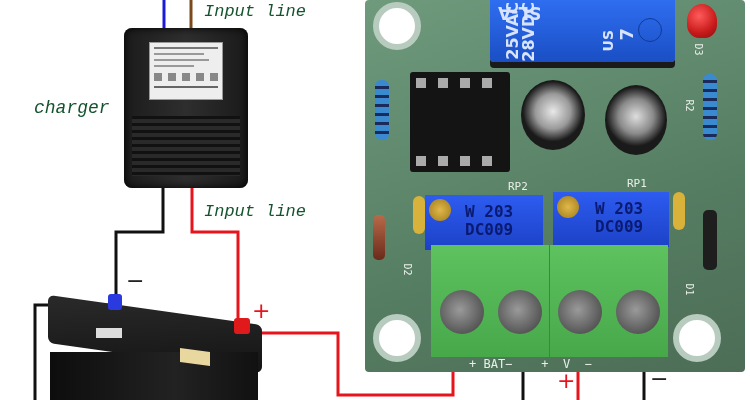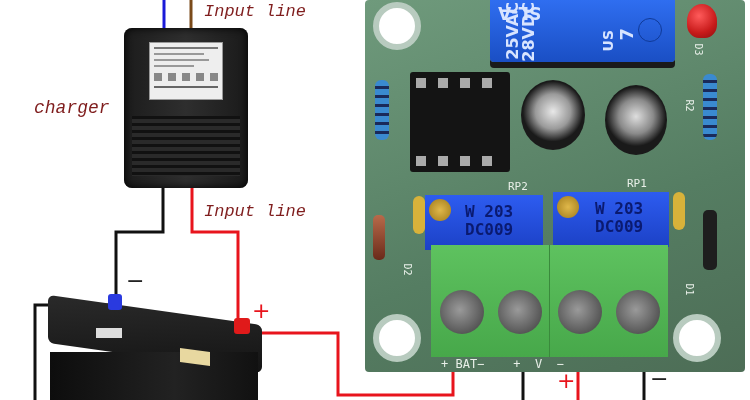--- a/index.html
+++ b/index.html
@@ -1,18 +1,18 @@
 <!DOCTYPE html>
 <html><head>
 <meta charset="utf-8">
 <style>
   html,body{margin:0;padding:0;}
   body{width:750px;height:400px;overflow:hidden;background:#ffffff;position:relative;font-family:"Liberation Sans",sans-serif;}
   .abs{position:absolute;}
-  .label{font-family:"Liberation Mono","DejaVu Sans Mono",monospace;font-style:italic;color:#7f1d1d;font-size:17px;white-space:nowrap;text-align:center;}
+  .label{font-family:"Liberation Mono","DejaVu Sans Mono",monospace;font-style:italic;color:#14532d;font-size:17px;white-space:nowrap;text-align:center;}
   .sign{font-family:"DejaVu Sans",sans-serif;font-size:22px;line-height:1;}
   svg{position:absolute;left:0;top:0;}
   .pcb-text{font-family:"DejaVu Sans Mono",monospace;color:#e8efe8;font-size:10px;}
   .relay-text{font-family:"DejaVu Sans",sans-serif;font-weight:bold;color:#d8e4ff;font-size:17px;line-height:17px;}
   .pot-text{font-family:"DejaVu Sans Mono",monospace;color:#0a1a70;font-size:16px;line-height:17px;font-weight:bold;}
 </style>
 </head>
 <body>
 
 <svg width="750" height="400">
@@ -117,17 +117,17 @@
   <div class="abs pcb-text" style="left:318px;top:284px;transform:rotate(90deg);">D1</div>
 
   <div class="abs" style="left:66px;top:245px;width:118px;height:112px;background:linear-gradient(180deg,#5ec25f,#47a84a);border-right:1px solid #3a8a3c;">
     <div class="abs" style="left:9px;top:45px;width:44px;height:44px;border-radius:50%;background:radial-gradient(circle at 45% 45%,#9a9a9a,#3a3a3a);"></div>
     <div class="abs" style="left:67px;top:45px;width:44px;height:44px;border-radius:50%;background:radial-gradient(circle at 45% 45%,#9a9a9a,#3a3a3a);"></div>
   </div>
   <div class="abs" style="left:185px;top:245px;width:118px;height:112px;background:linear-gradient(180deg,#5ec25f,#47a84a);">
     <div class="abs" style="left:8px;top:45px;width:44px;height:44px;border-radius:50%;background:radial-gradient(circle at 45% 45%,#9a9a9a,#3a3a3a);"></div>
     <div class="abs" style="left:66px;top:45px;width:44px;height:44px;border-radius:50%;background:radial-gradient(circle at 45% 45%,#9a9a9a,#3a3a3a);"></div>
   </div>
-  <div class="abs pcb-text" style="left:76px;top:357px;font-size:12px;white-space:pre;">+ BAT−    +  V  −</div>
+  <div class="abs pcb-text" style="left:104px;top:357px;font-size:12px;white-space:pre;">+ BAT−    +  V  −</div>
 </div>
 
 <div class="abs sign" style="left:557px;top:370px;color:#e8141c;">+</div>
 <div class="abs sign" style="left:650px;top:368px;color:#222;">−</div>
 
 </body></html>

